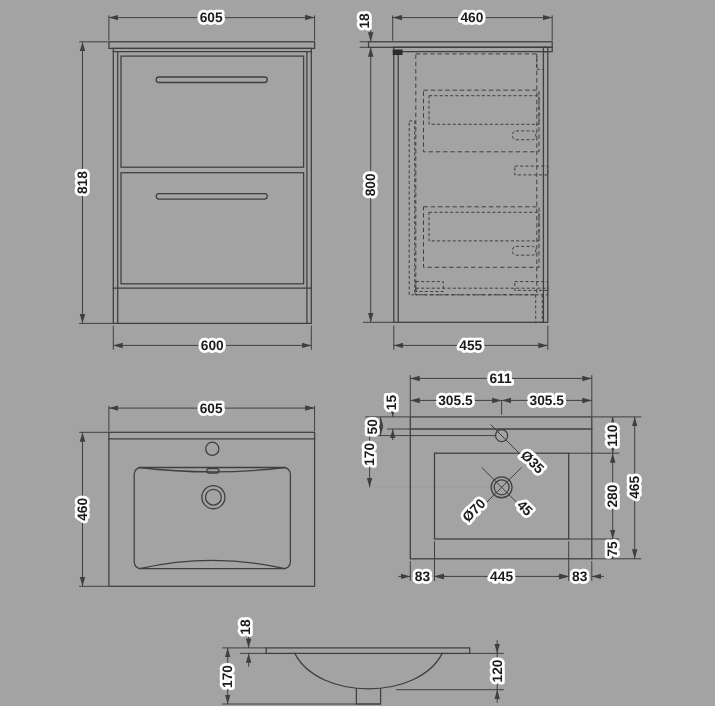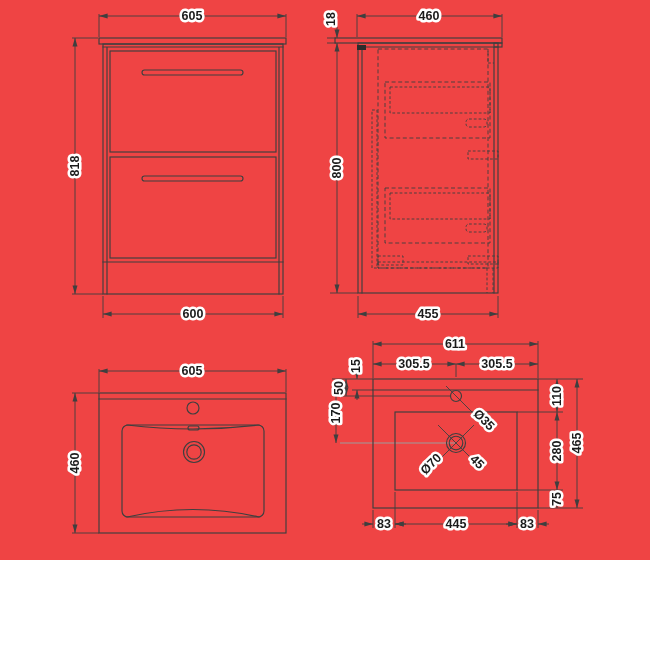--- a/index.html
+++ b/index.html
@@ -1,16 +1,16 @@
 <!DOCTYPE html>
 <html><head>
 <meta charset="utf-8">
 <style>
   html,body{margin:0;padding:0;background:#ffffff;}
-  .page{width:650px;height:560px;background:#ef4444;position:relative;overflow:hidden;}
+  .page{width:650px;height:642px;background:#a3a3a3;position:relative;overflow:hidden;}
   svg{display:block;}
   svg text{
     font-family:"Liberation Sans","DejaVu Sans",sans-serif;
     font-size:12.5px;font-weight:bold;fill:#1b1b1b;
     text-anchor:middle;dominant-baseline:central;
   }
   .halo{stroke:#ffffff;stroke-width:5px;paint-order:stroke;stroke-linejoin:round;}
   .s{stroke:#3f3f3f;stroke-width:1.15;fill:none;stroke-linecap:square;}
   .e{stroke:#3f3f3f;stroke-width:0.9;fill:none;}
   .d{stroke-dasharray:4 2.6;}

